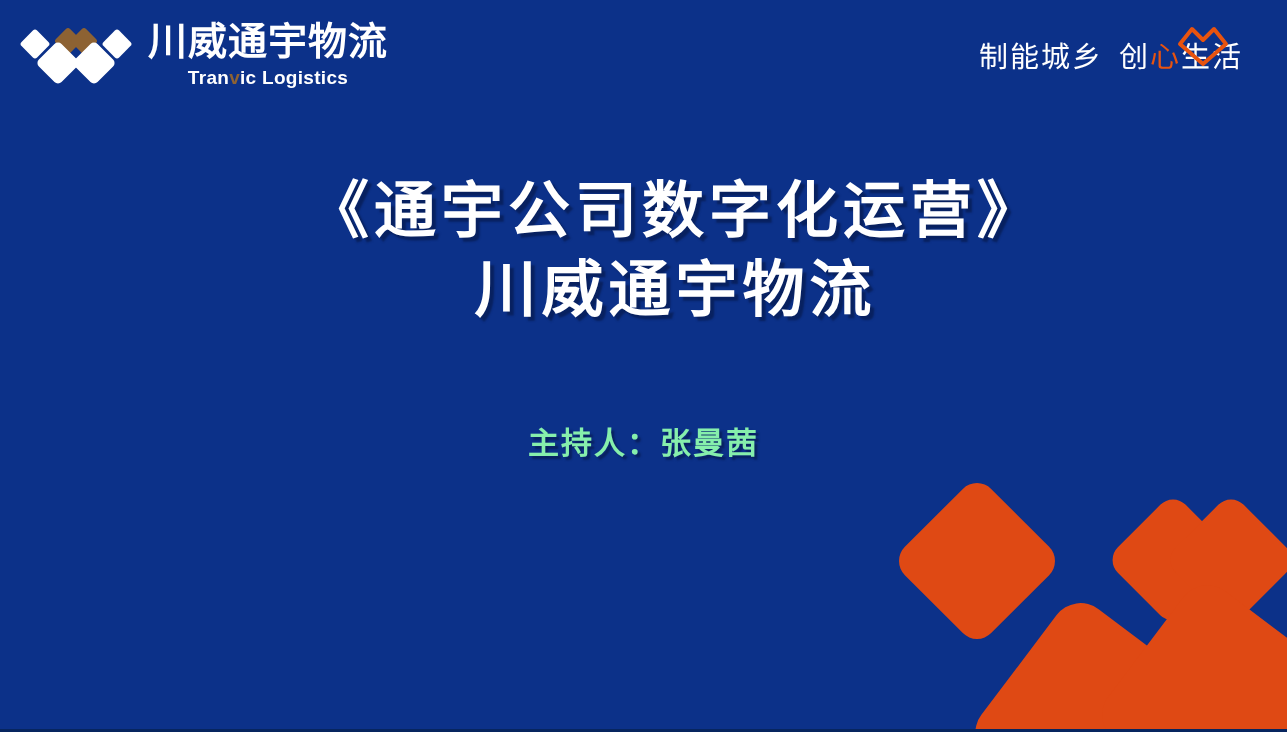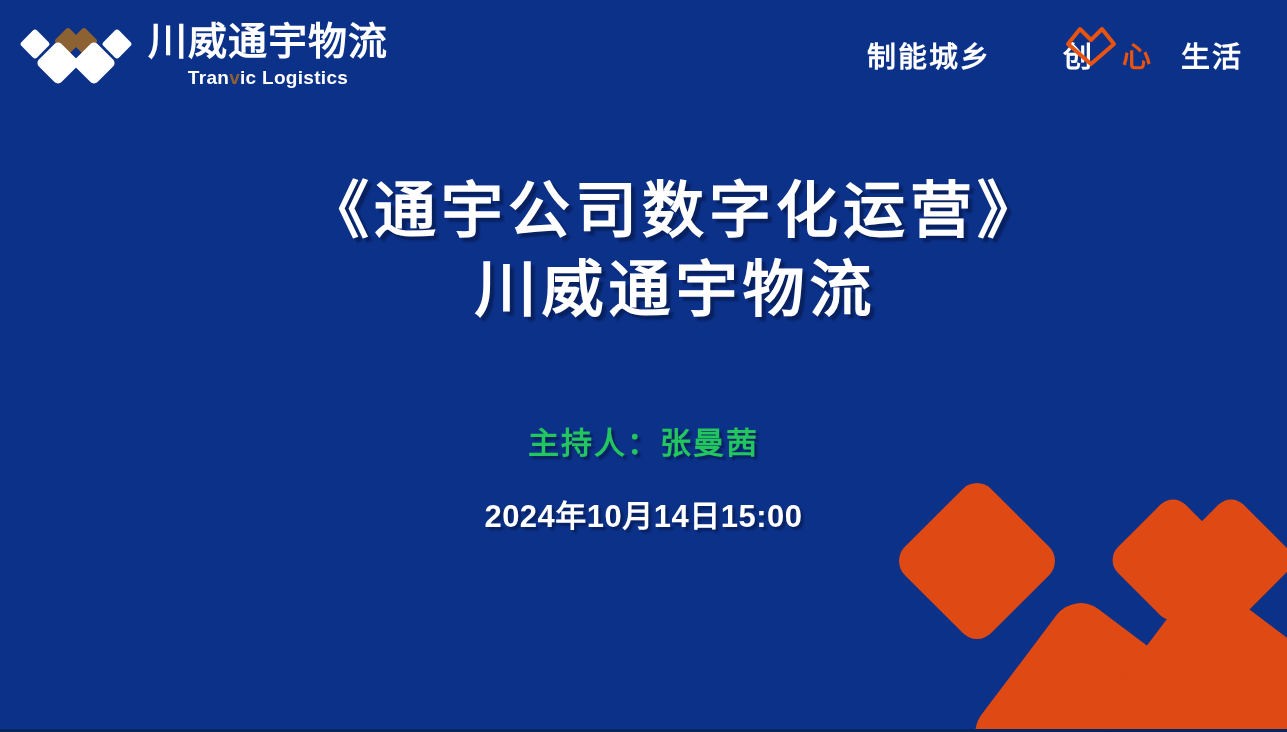--- a/index.html
+++ b/index.html
@@ -121,26 +121,25 @@
     white-space: nowrap;
     text-align: right;
   }
   .brand-en .accent { color: #8D6233; }
 
   
   .tagline {
     position: relative;
     color: #FFFFFF;
     font-size: 29px;
-    font-weight: 700;
+    font-weight: 400;
     letter-spacing: 2px;
     white-space: nowrap;
     display: flex;
     align-items: center;
-    gap: 28px;
   }
   .tagline .heart { color: #E8530F; position: relative; z-index: 2; }
   .tagline .gap { display: inline-block; width: 16px; }
   .tag-outline {
     position: absolute;
     left: 196px;
     top: -14px;
     width: 56px;
     height: 48px;
     z-index: 1;
@@ -171,21 +170,21 @@
   
   .meta-block {
     position: absolute;
     left: 0;
     top: 418px;
     width: 100%;
     text-align: center;
     z-index: 4;
   }
   .host {
-    color: #22c55e;
+    color: #86efac;
     font-size: 31px;
     font-weight: 700;
     letter-spacing: 2px;
     text-shadow: 3px 3px 2px rgba(5, 20, 62, 0.55);
     white-space: nowrap;
   }
   .datetime {
     margin-top: 28px;
     color: #FFFFFF;
     font-size: 31px;
@@ -261,18 +260,17 @@
 
   </div>
 
   <div class="title-block">
     <div class="title-line">《通宇公司数字化运营》</div>
     <div class="title-line">川威通宇物流</div>
   </div>
 
   <div class="meta-block">
     <div class="host">主持人：张曼茜</div>
-    <div class="datetime">2024年10月14日15:00</div>
   </div>
 
   <div class="bottom-edge"></div>
 
 </div>
 
 </body></html>

